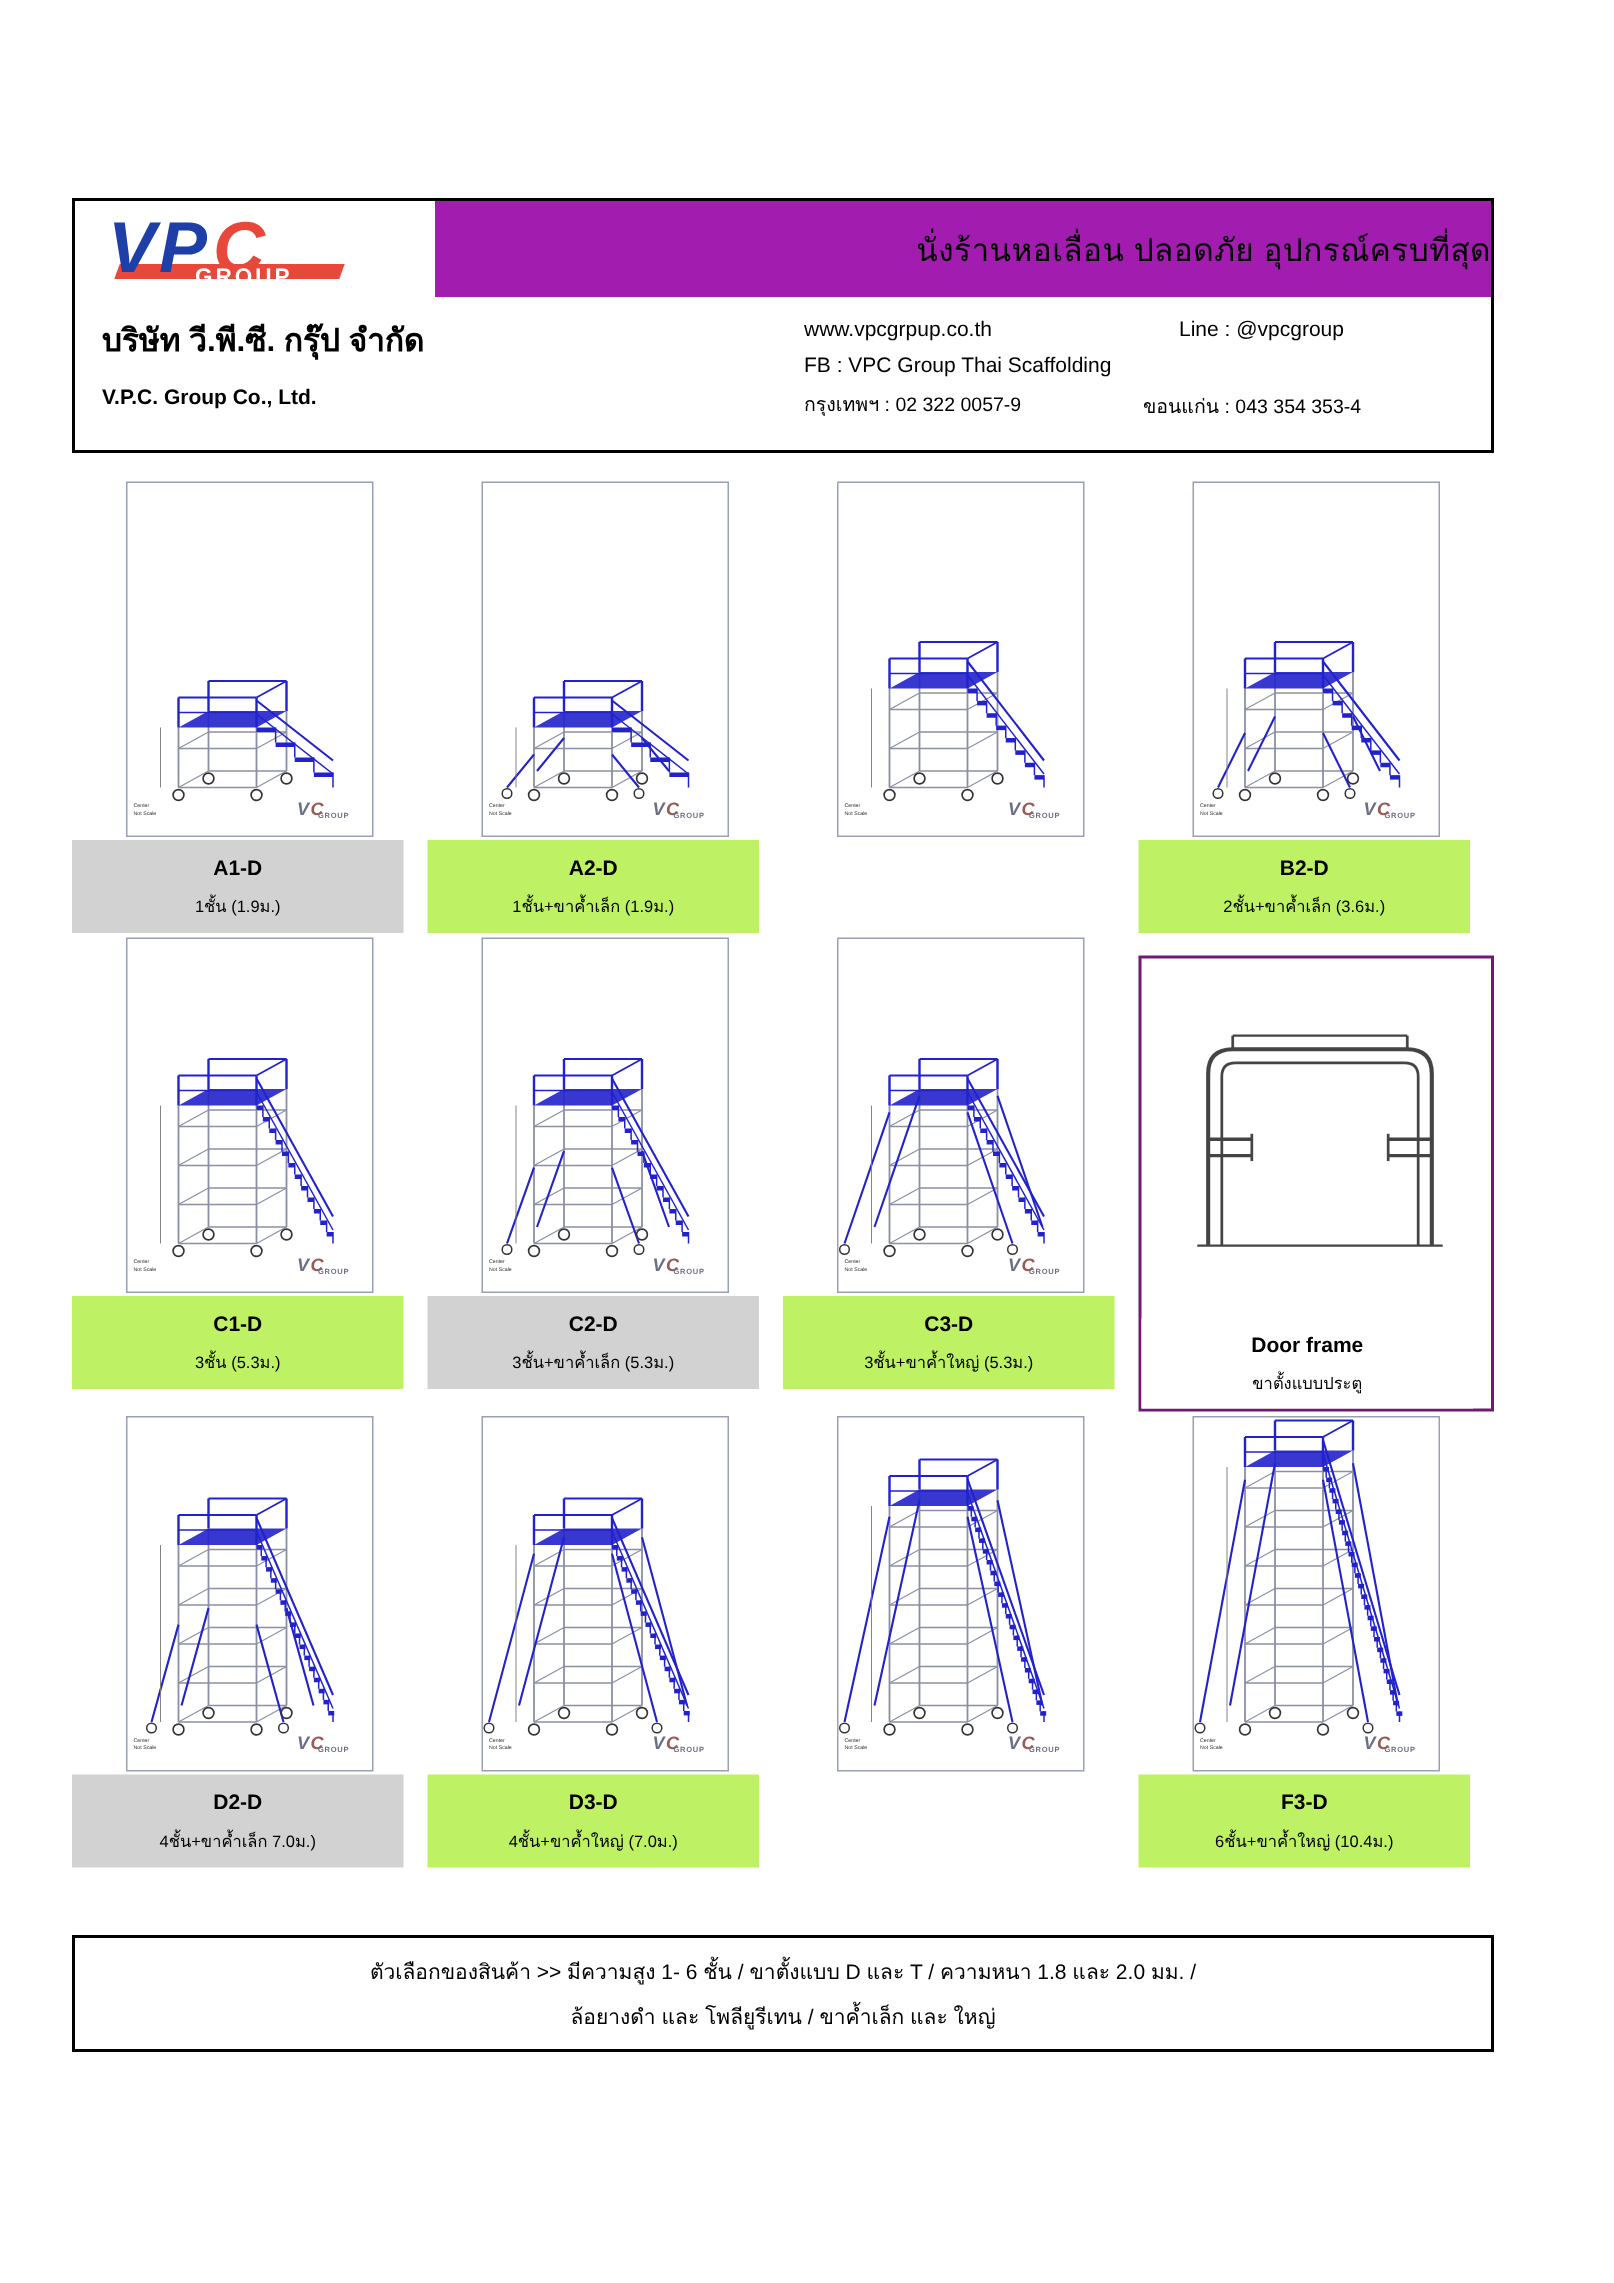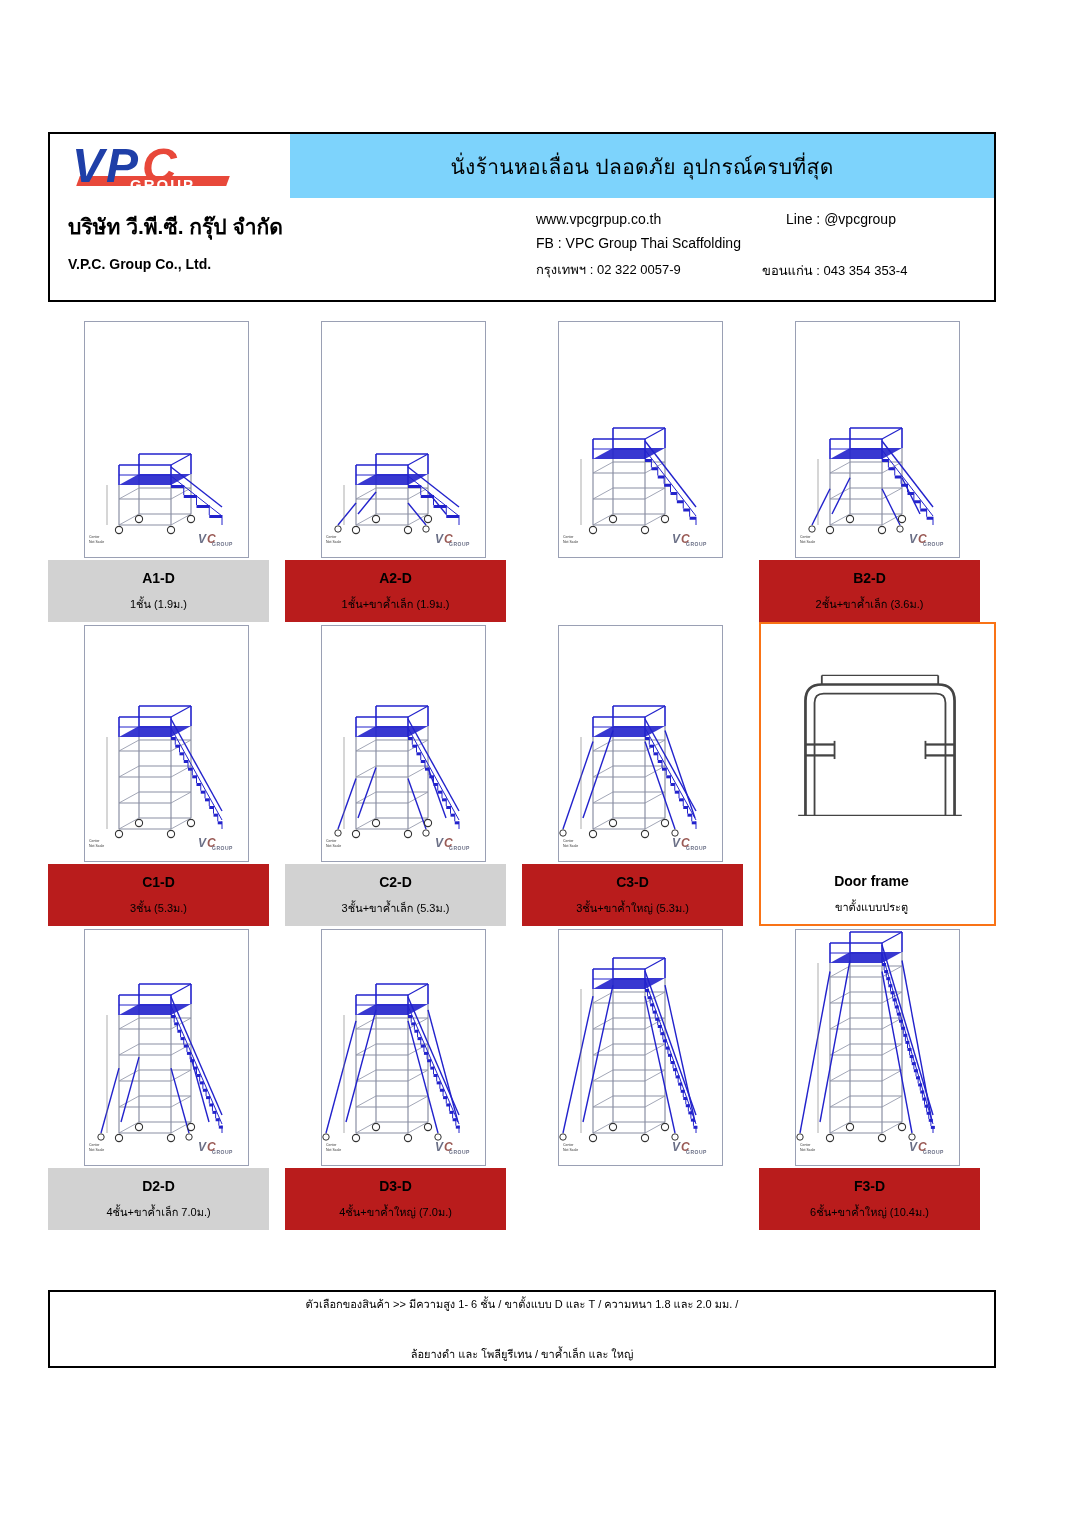--- a/index.html
+++ b/index.html
@@ -39,24 +39,24 @@
     display: flex;
   }
   .logo-cell {
     width: 240px;
     height: 64px;
     position: relative;
     border-right: none;
   }
   .tagline-cell {
     flex: 1;
-    background: #7dd3fc;
+    background: #a21caf;
     display: flex;
     align-items: center;
-    justify-content: center;
+    justify-content: flex-end;
     height: 64px;
   }
   .tagline {
     font-size: 21px;
     font-family: "Liberation Sans", sans-serif;
     letter-spacing: 0.3px;
   }
 
   
   .logo {
@@ -215,47 +215,48 @@
   }
   .cap-code {
     font-weight: bold;
     font-size: 14px;
     margin-bottom: 9px;
   }
   .cap-desc {
     font-size: 11px;
   }
   .bg-grey { background: #d2d2d2; }
-  .bg-peach { background: #b91c1c; }
+  .bg-peach { background: #bef264; }
   .bg-white { background: #ffffff; }
 
   .doorframe-cell {
-    border: 2px solid #f97316;
+    border: 2px solid #701a75;
     box-sizing: border-box;
+    margin-top: 15px;
   }
   .doorframe-cell .img-box { height: 240px; }
   .doorframe-cell .caption { height: 60px; }
 
   
   .footer {
     position: absolute;
     left: 48px;
     top: 1290px;
     width: 948px;
     height: 78px;
     border: 2px solid #000;
     box-sizing: border-box;
     display: flex;
     flex-direction: column;
     align-items: center;
     justify-content: center;
   }
   .footer-line {
-    font-size: 11px;
-    margin: 16px 0;
+    font-size: 14px;
+    margin: 4px 0;
     text-align: right;
   }
 
   
   .draw { display: block; width: 100%; height: 100%; }
   .note-small {
     position: absolute;
     left: 4px;
     bottom: 12px;
     font-size: 3.5px;

